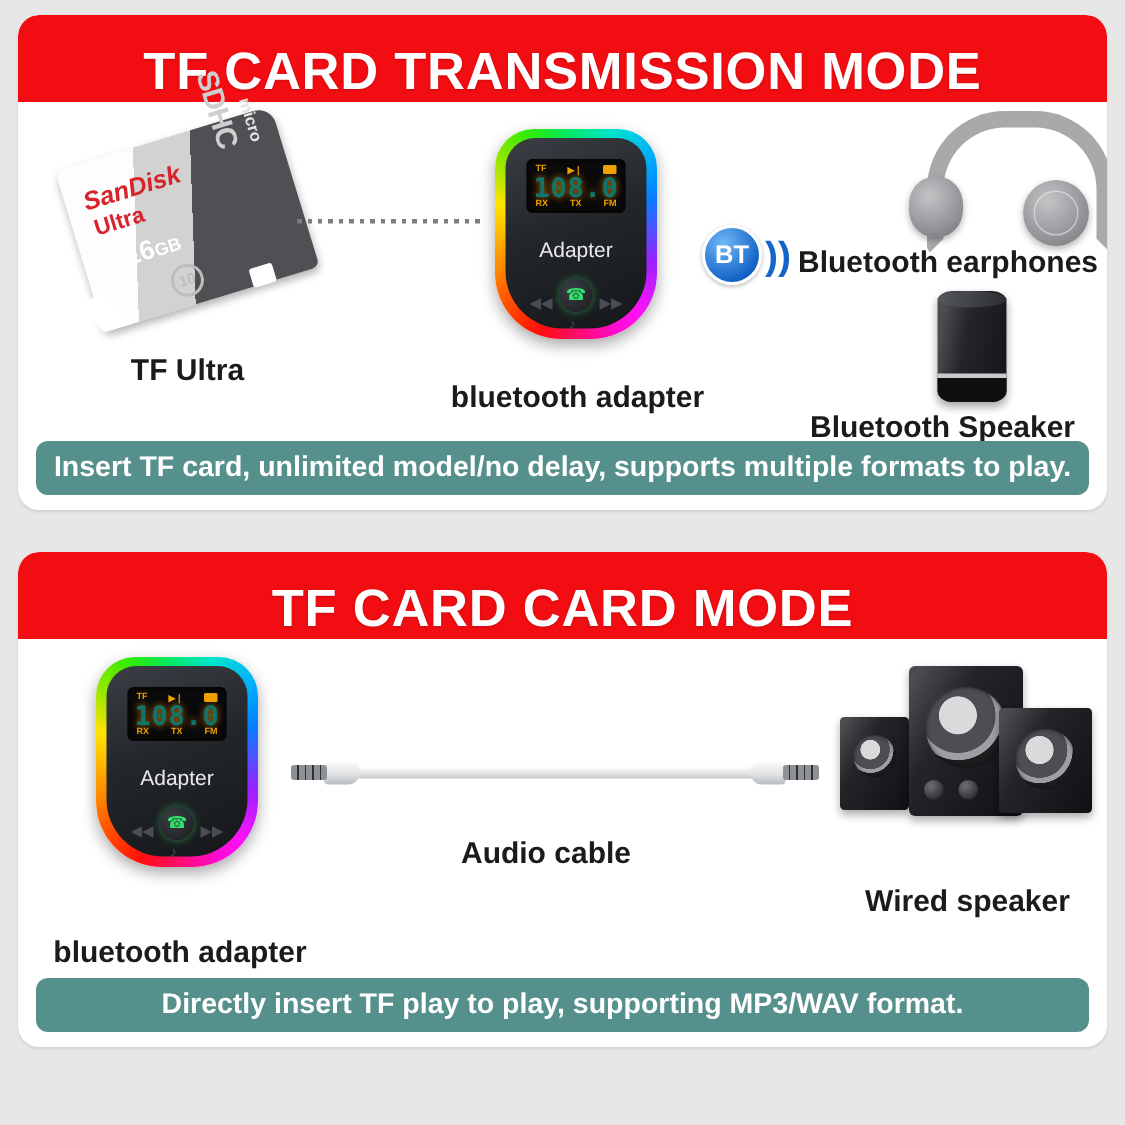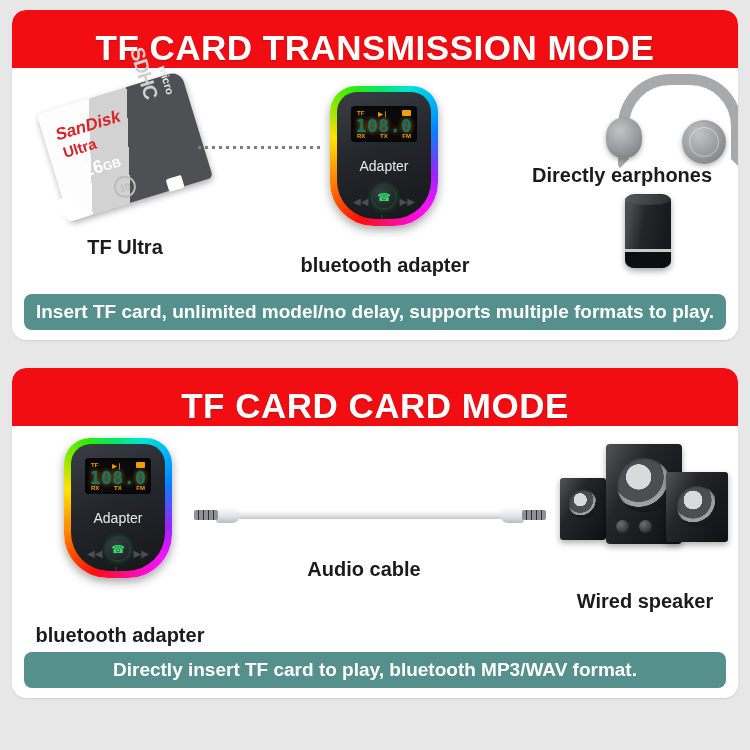--- a/index.html
+++ b/index.html
@@ -305,37 +305,42 @@
           <div class="name">Adapter</div>
           <div class="knob">
             <span class="glyph">☎</span>
           </div>
           <div class="btn-l">◀◀</div>
           <div class="btn-r">▶▶</div>
           <div class="btn-b">♪</div>
         </div>
       </div>
 
+      <div class="bt-badge" style="left:456px;top:82px;">
+        <div class="circle">BT</div>
+        <div class="waves">))</div>
+      </div>
 
       <div class="headphones" style="left:592px;top:6px;">
         <div class="band"></div>
         <div class="cup l"></div>
         <div class="cup r"></div>
       </div>
 
       <div class="btspeaker" style="left:613px;top:126px;">
         <div class="can"></div>
         <div class="top"></div>
         <div class="ring"></div>
         <div class="base"></div>
       </div>
 
       <div class="label" style="left:38px;top:168px;width:150px;">TF Ultra</div>
       <div class="label" style="left:278px;top:186px;width:190px;">bluetooth adapter</div>
-      <div class="label" style="left:520px;top:96px;">Directly earphones</div>
+      <div class="label" style="left:520px;top:96px;">Bluetooth earphones</div>
+      <div class="label" style="left:528px;top:206px;">Bluetooth Speaker</div>
     </div>
 
     <div class="caption-bar">
       <div class="caption-text">Insert TF card, unlimited model/no delay, supports multiple formats to play.</div>
     </div>
   </div>
 
   <div class="panel" id="panel-2">
 
     <div class="header-bar">
@@ -397,17 +402,17 @@
           <i></i>
         </div>
       </div>
 
       <div class="label" style="left:8px;top:198px;width:200px;">bluetooth adapter</div>
       <div class="label" style="left:548px;top:164px;width:170px;">Wired speaker</div>
       <div class="label" style="left:252px;top:132px;width:200px;">Audio cable</div>
     </div>
 
     <div class="caption-bar">
-      <div class="caption-text">Directly insert TF card to play, bluetooth MP3/WAV format.</div>
+      <div class="caption-text">Directly insert TF play to play, supporting MP3/WAV format.</div>
     </div>
   </div>
 
 </div>
 
 </body></html>

